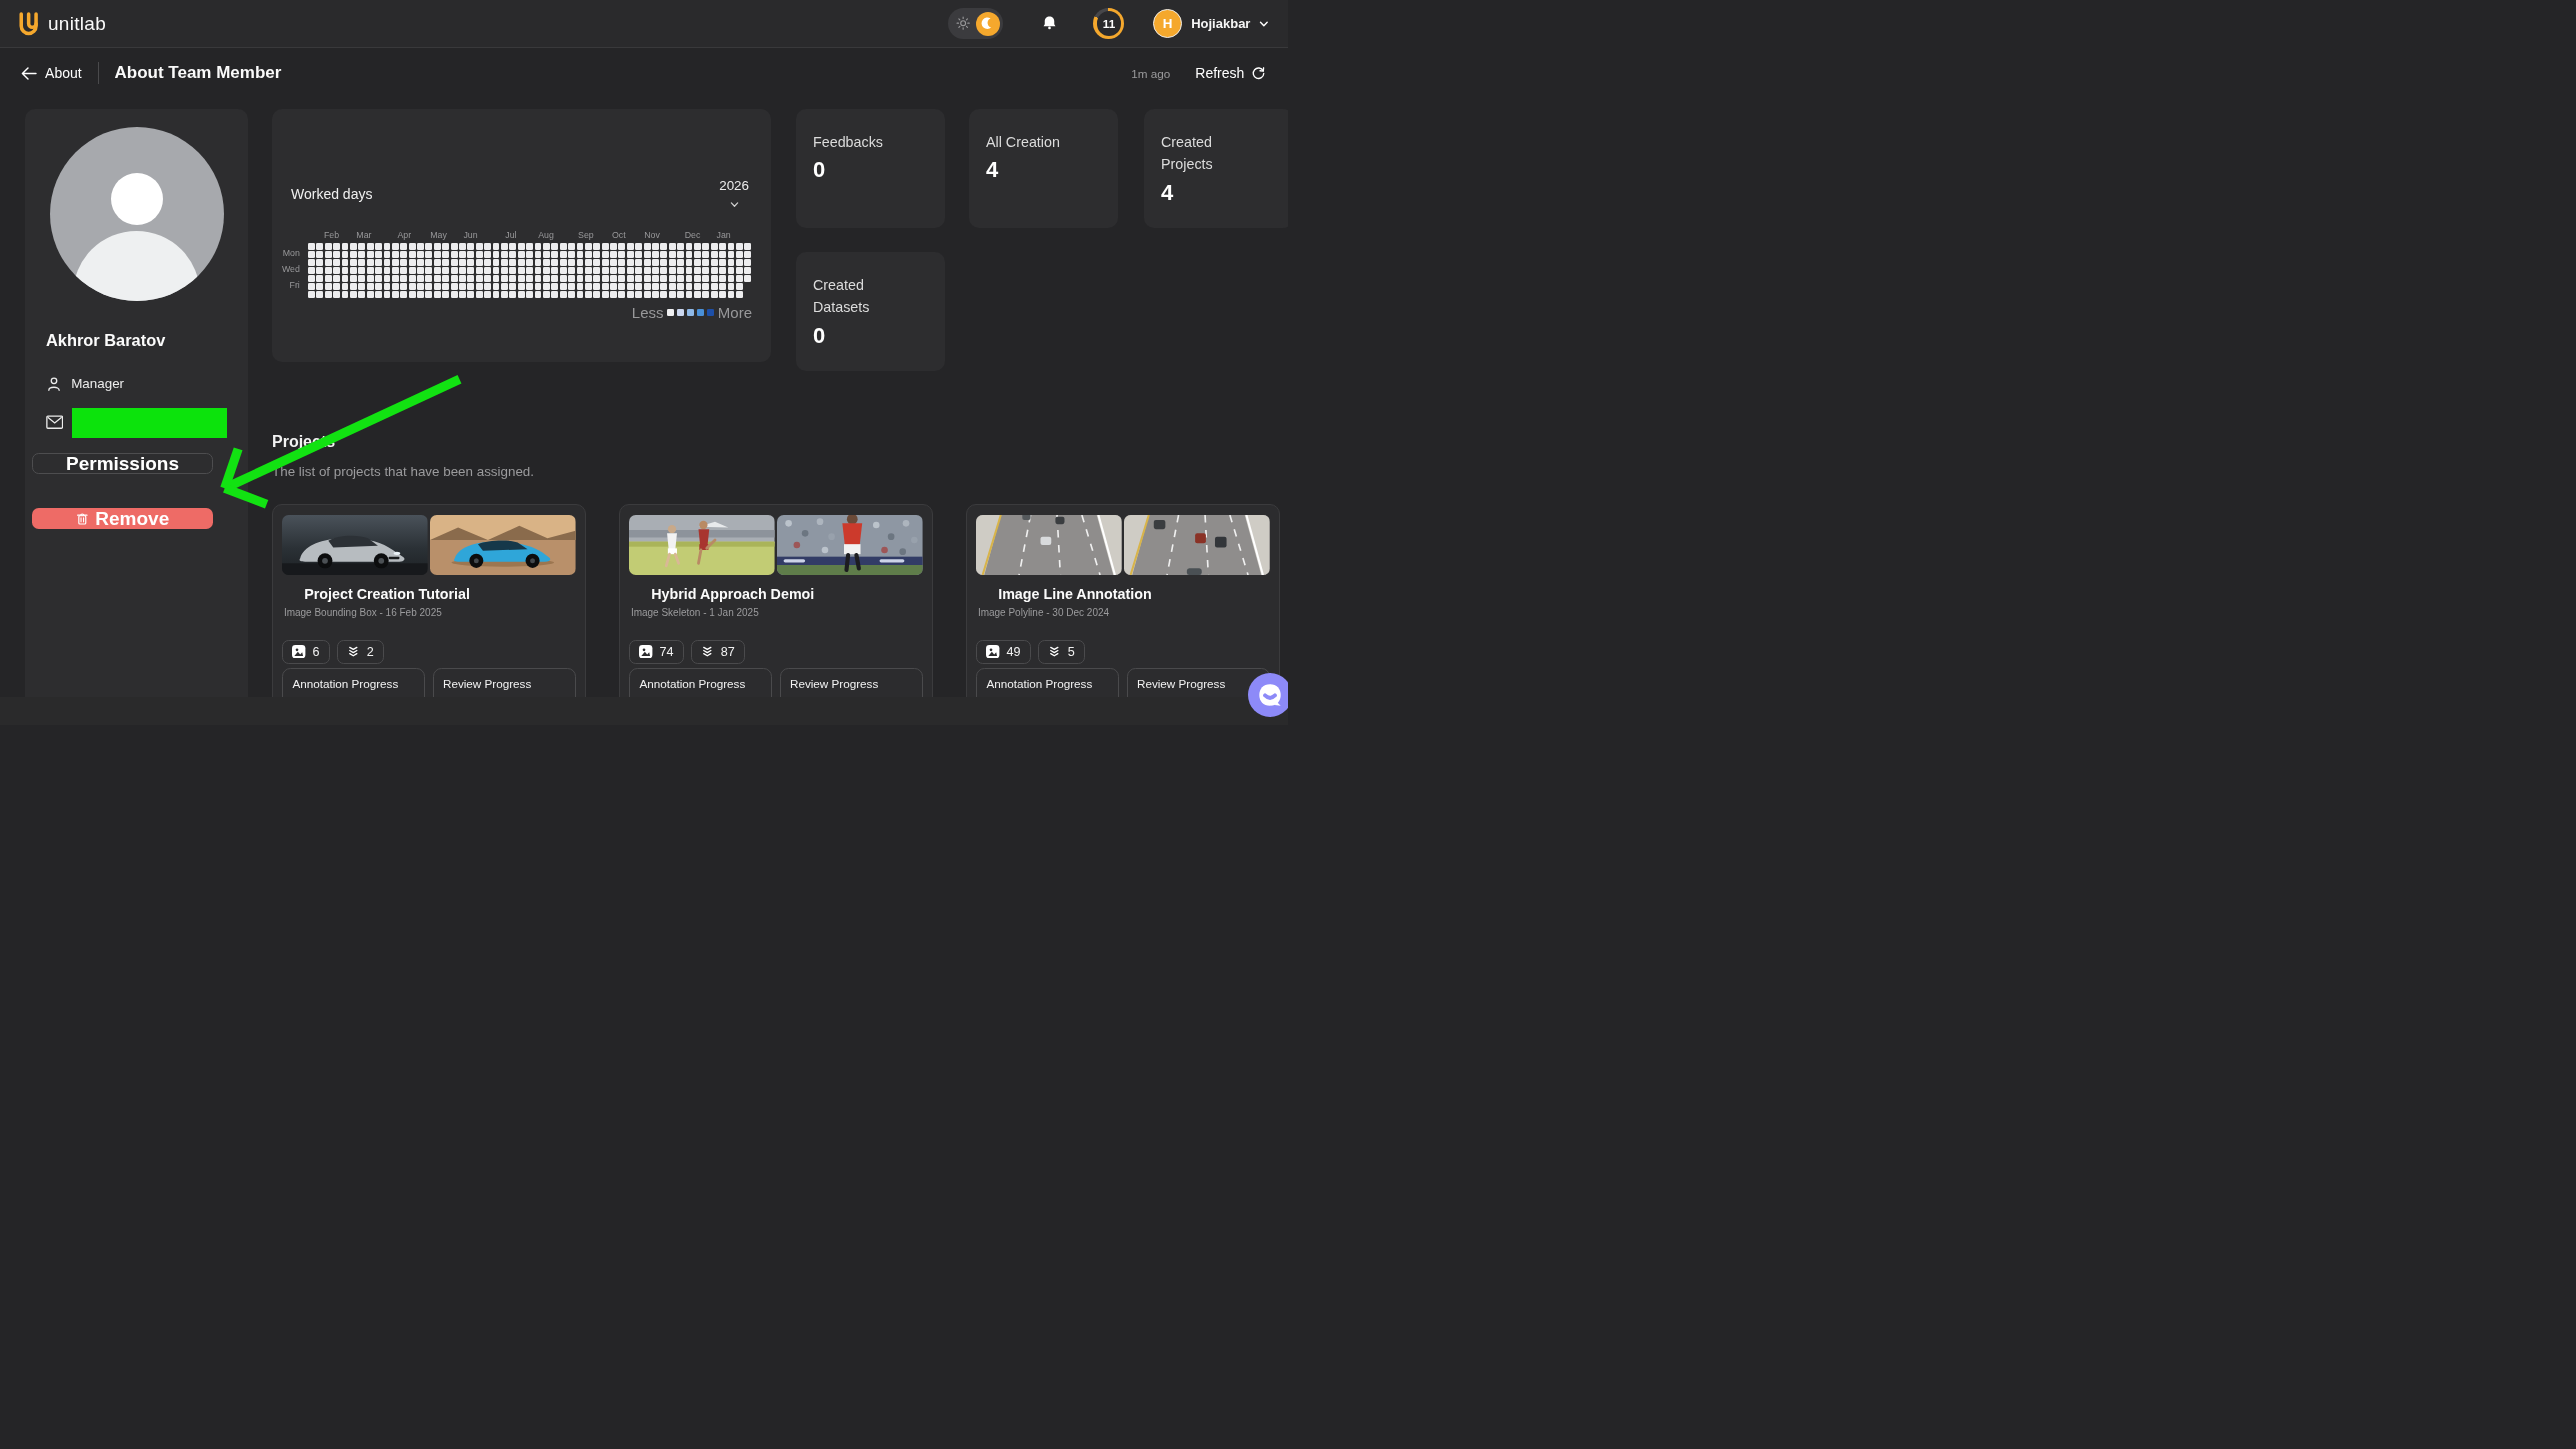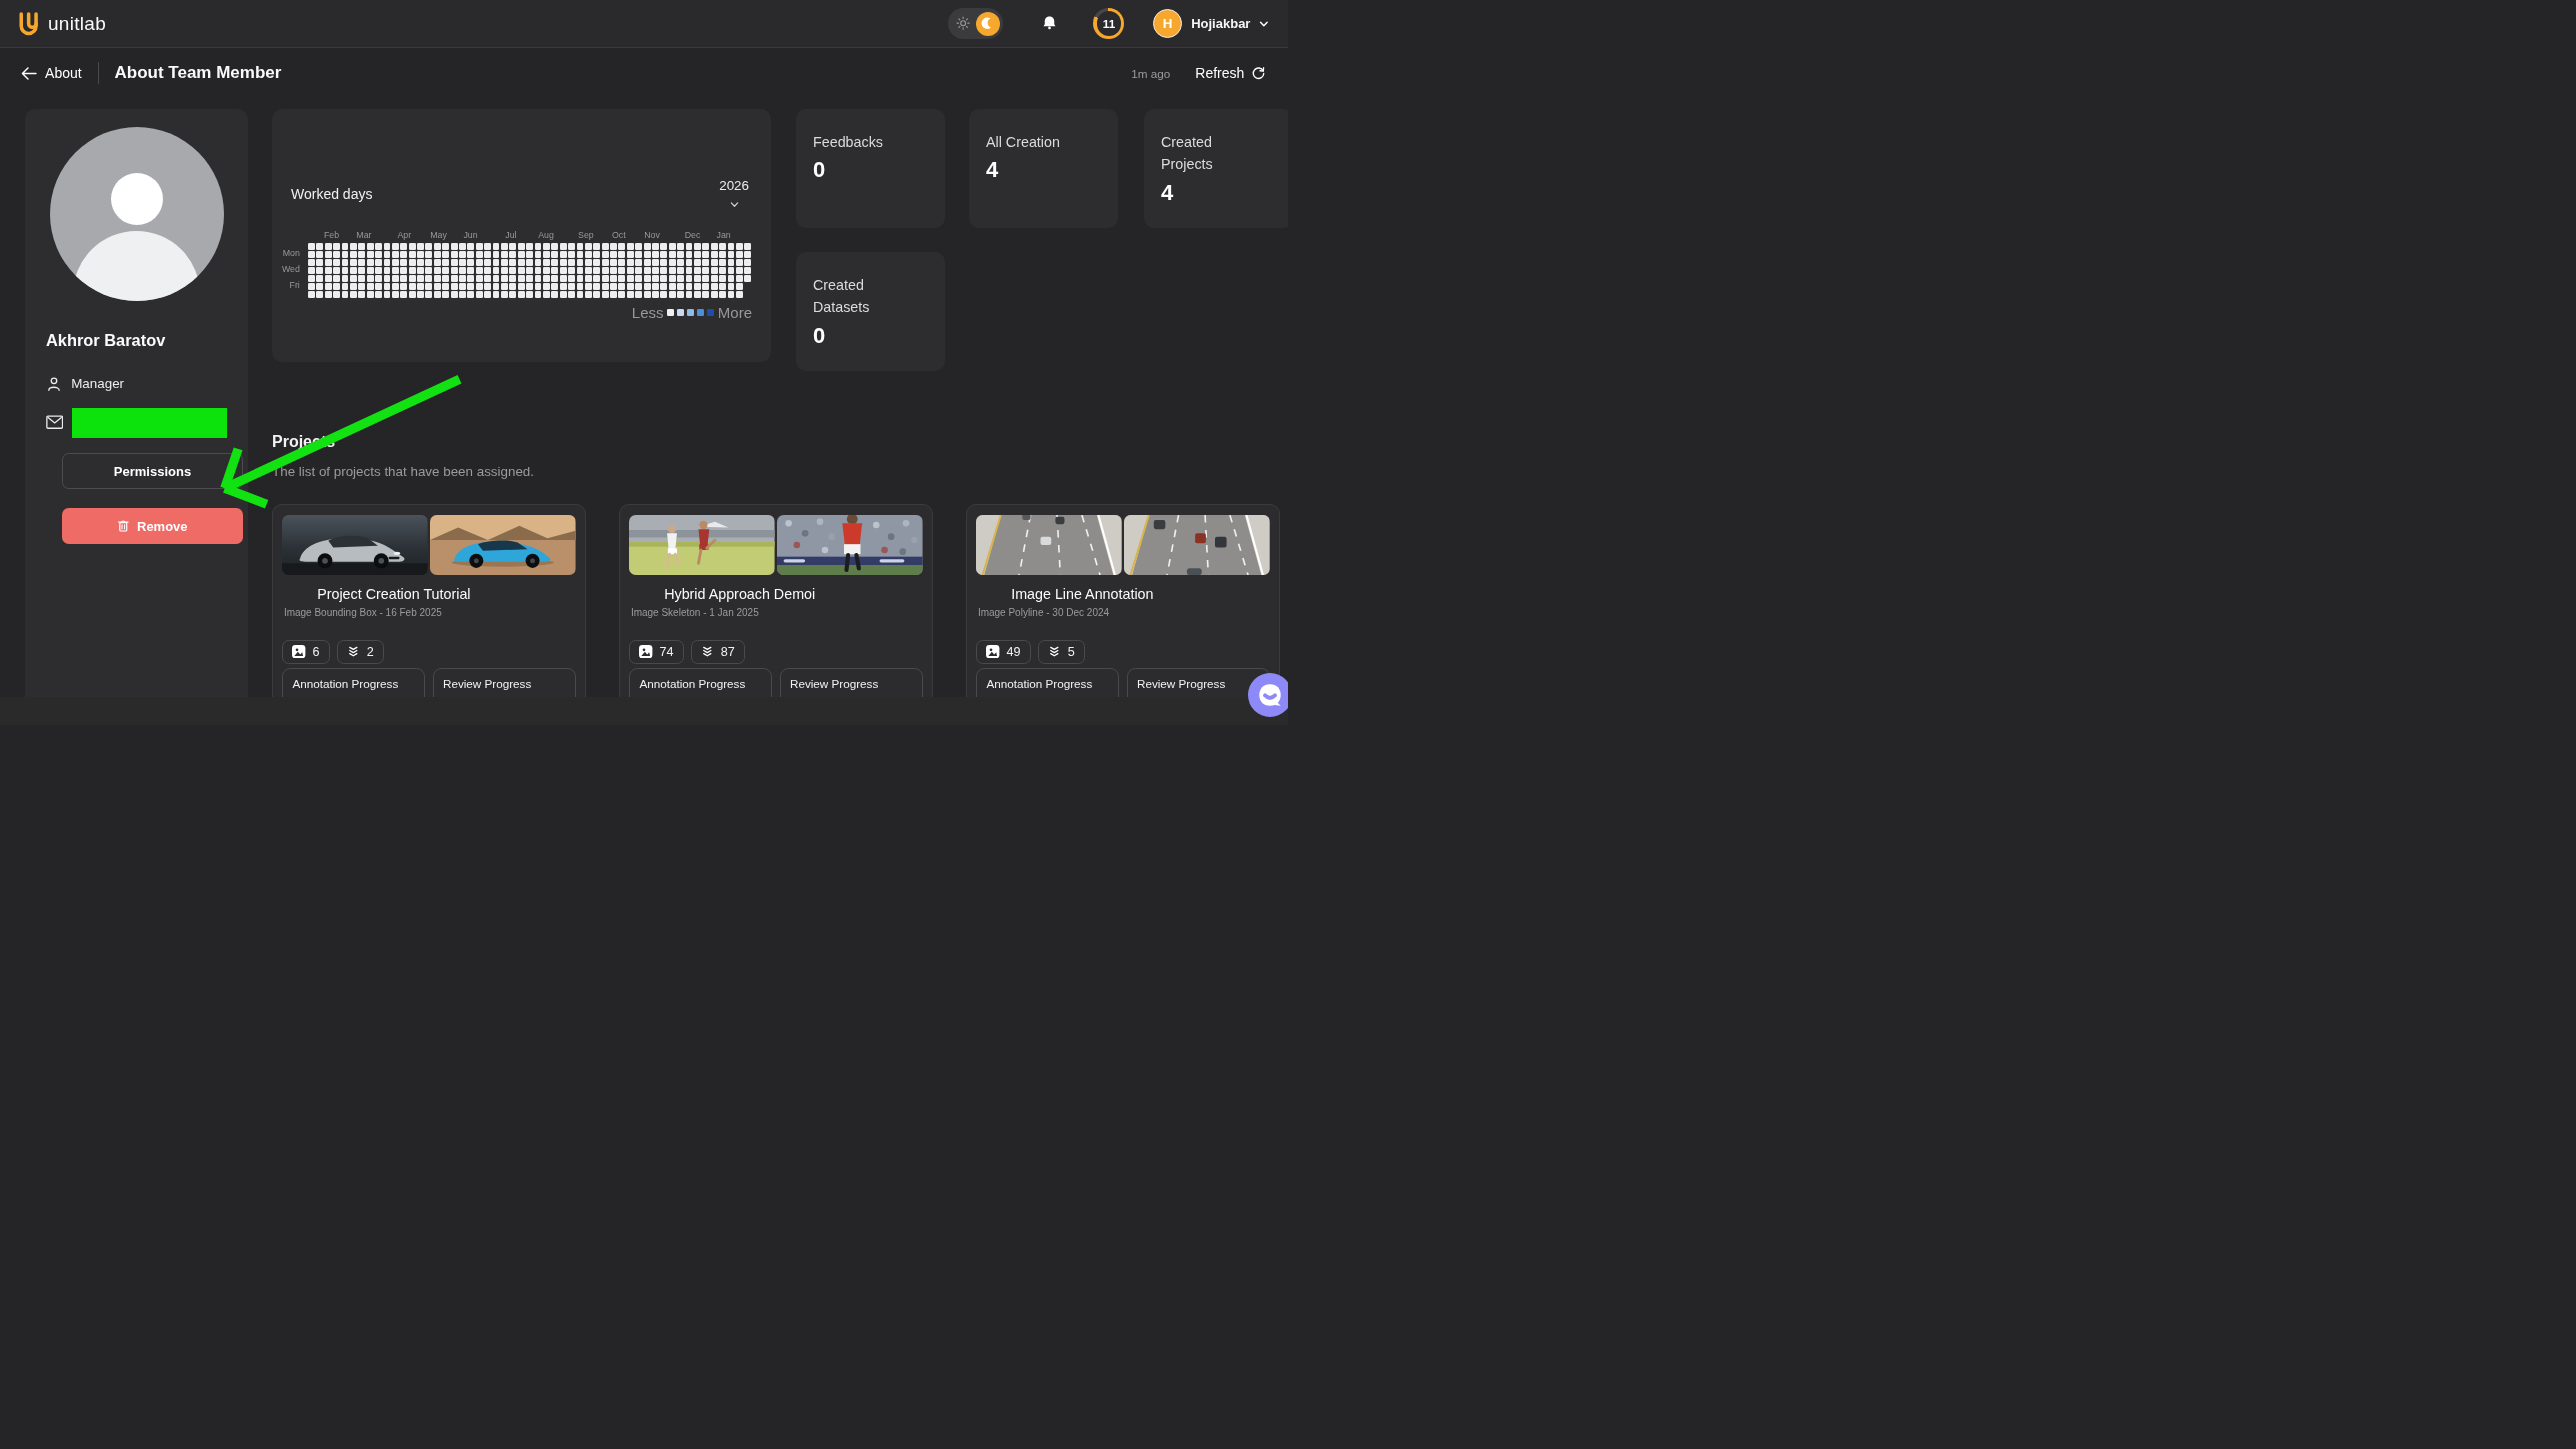--- a/index.html
+++ b/index.html
@@ -50,23 +50,23 @@
                 margin:17.6px auto 0; position:relative; overflow:hidden; }
   .avatar-head { position:absolute; left:61px; top:46px; width:52px; height:52px;
                  border-radius:50%; background:#fff; }
   .avatar-body { position:absolute; left:23.5px; top:104px; width:127px; height:81px;
                  background:#eef0f1; border-radius:64px 64px 0 0; }
   .member-name { margin:30px 21px 0; font-size:16.4px; font-weight:700; color:#fbfbfb; }
   .member-row { display:flex; align-items:center; gap:9.2px; margin:0 21px; }
   .role-row { margin-top:26px; font-size:13.4px; color:#ececec; }
   .email-row { margin-top:16px; }
   .email-redaction { width:157px; height:30px; background:#0ce30c; margin-left:-0.8px; }
-  .btn { position:absolute; left:37px; width:181px; height:36px; border-radius:6.7px;
+  .btn { position:absolute; left:7px; width:181px; height:21px; border-radius:6.7px;
          display:flex; align-items:center; justify-content:center;
-         font-size:13px; font-weight:600; color:#fff; cursor:pointer;
+         font-size:19px; font-weight:600; color:#fff; cursor:pointer;
          font-family:"Liberation Sans", sans-serif; }
   .btn-permissions { top:344px; background:transparent; border:0.8px solid #4d4d4f; }
   .btn-remove { top:399px; background:#ee6b66; border:none; gap:7px; }
 
   
   .heatmap-card { left:272px; top:109px; width:499px; height:253px; }
   .hm-header { display:flex; align-items:center; margin:69px 22px 0 19px; }
   .hm-title { font-size:14px; color:#f0f0f0; }
   .hm-year { margin-left:auto; display:flex; align-items:center; gap:5.9px;
              font-size:13.4px; color:#ececec; cursor:pointer;flex-direction:column; }
@@ -88,21 +88,21 @@
   .stat-value { font-size:22px; font-weight:600; color:#fff; margin-top:4.2px; }
 
   
   .projects-title { position:absolute; left:272px; top:433px; font-size:16px; font-weight:600; }
   .projects-sub { position:absolute; left:272px; top:464px; font-size:13.4px; color:#9b9b9d; }
   .project-card { top:504px; width:314px; height:221px; background:#2c2c2e;
                   border:0.8px solid #3b3b3d; border-radius:10px; padding:10px 9.2px; cursor:pointer; }
   .thumb-row { display:flex; gap:2.5px; }
   .thumb { width:146px; height:60px; border-radius:6.7px; overflow:hidden; }
   .thumb svg { display:block; width:100%; height:100%; }
-  .proj-title { margin:11px 18px 0; font-size:14.3px; font-weight:400; color:#fbfbfb;padding-left:17px; }
+  .proj-title { margin:11px 5px 0; font-size:14.3px; font-weight:700; color:#fbfbfb;padding-left:17px; }
   .proj-sub { margin:5px 1.7px 0; font-size:10px; color:#9b9b9d; }
   .badge-row { display:flex; gap:7.5px; margin-top:22px; }
   .badge { display:flex; align-items:center; gap:6.7px; height:23.5px; padding:0 9.2px;
            border:0.8px solid #4a4a4c; border-radius:6.7px; font-size:12.6px; color:#f2f2f2; }
   .progress-row { display:flex; gap:7.5px; margin-top:4.2px; }
   .progress-box { flex:1; border:0.8px solid #4a4a4c; border-radius:8.4px; padding:8.4px 9.2px; height:59px; }
   .progress-label { font-size:11.7px; color:#f2f2f2; white-space:nowrap; }
   .progress-line { display:flex; align-items:center; gap:7.5px; margin-top:7.5px; }
   .progress-track { flex:1; height:5px; border-radius:2.5px; background:#505052; overflow:hidden; }
   .progress-fill { height:100%; border-radius:2.5px; background:#f0a22e; }

